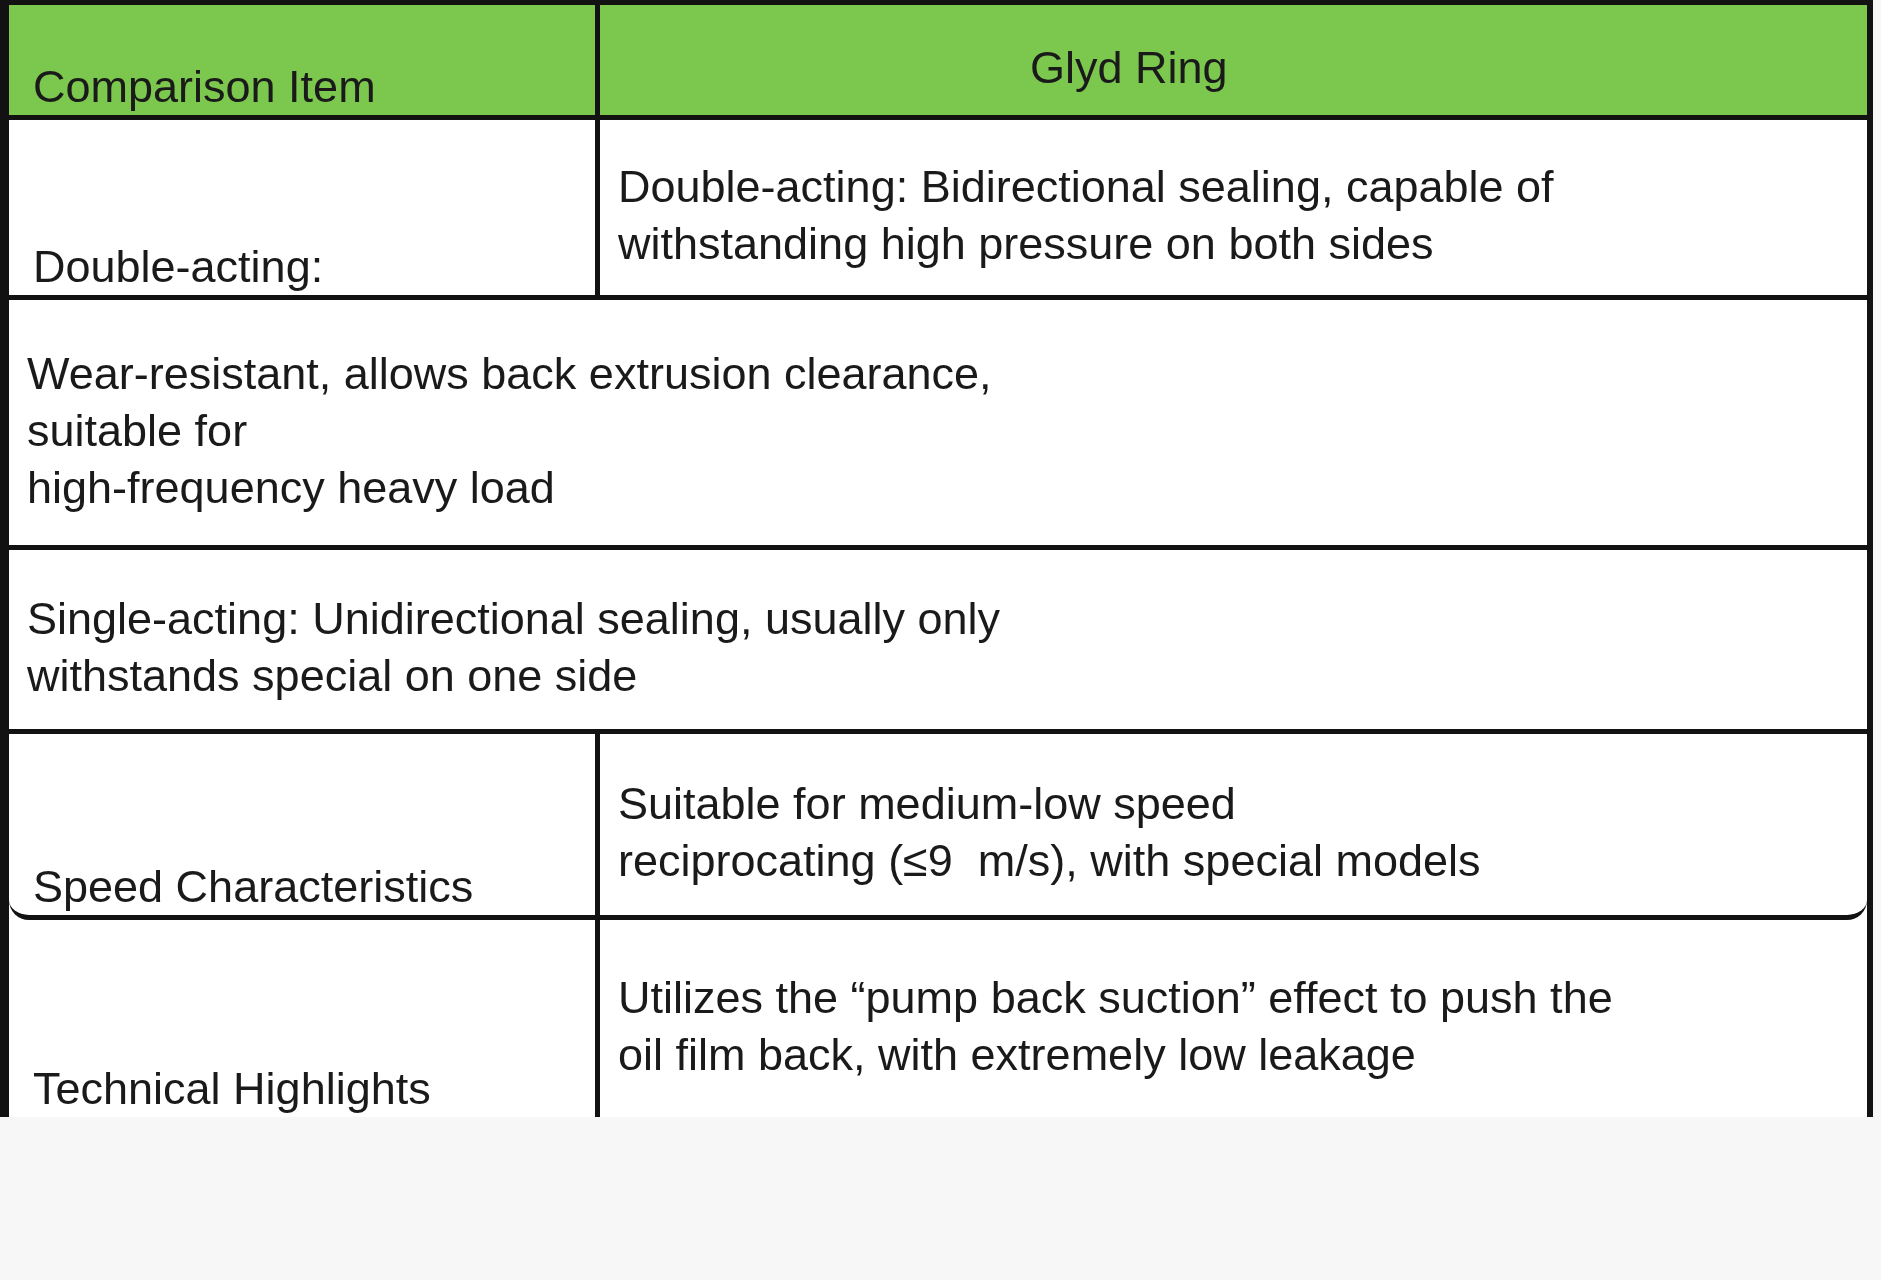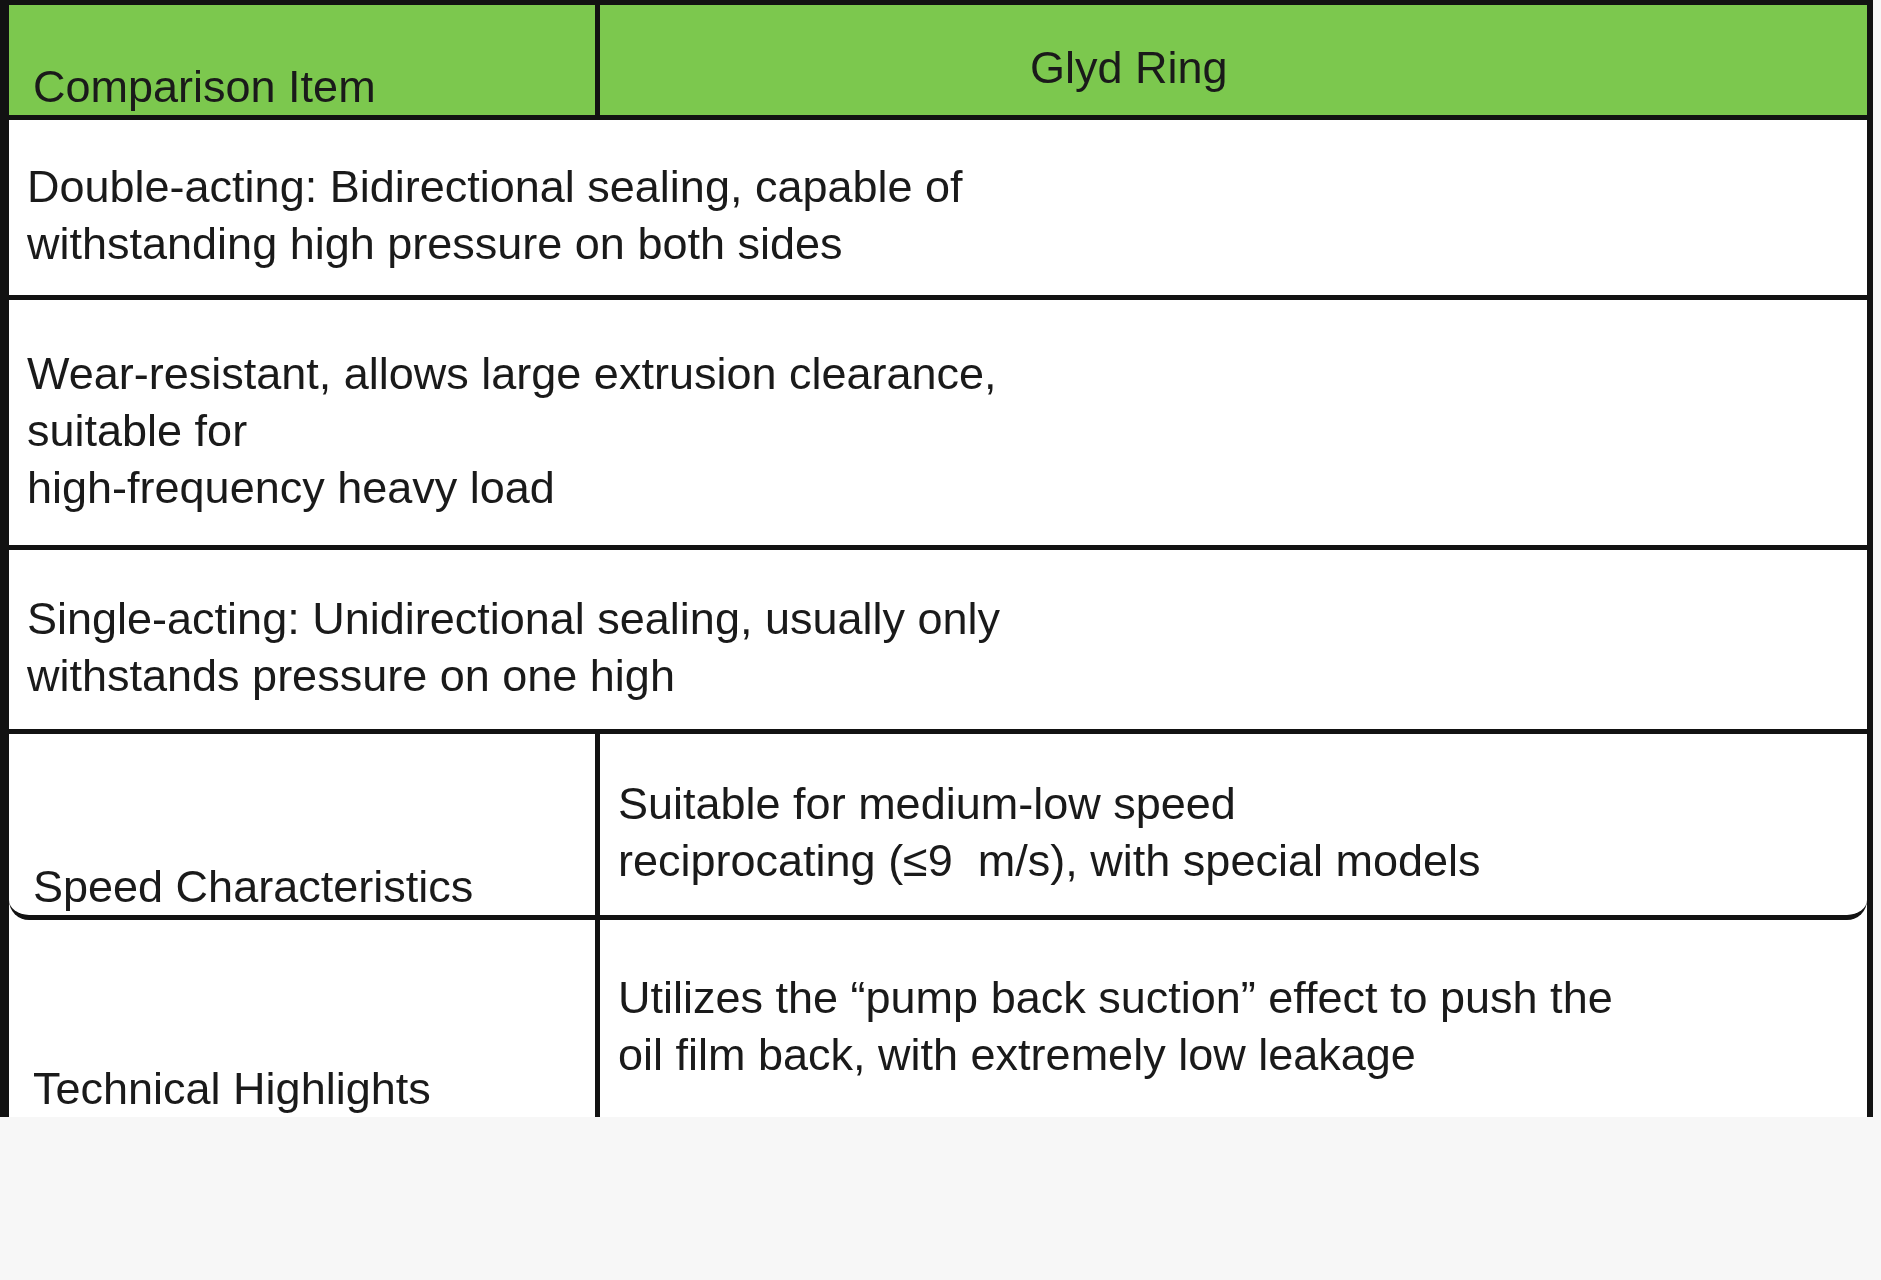--- a/index.html
+++ b/index.html
@@ -77,39 +77,42 @@
   <div class="row header-row">
     <div class="cell-left">
       <span class="t">Comparison Item</span>
     </div>
     <div class="cell-right">
       <span class="t">Glyd Ring</span>
     </div>
   </div>
 
   <div class="row r1">
+    <div class="cell-left">
+      <span class="t">Double-acting:</span>
+    </div>
     <div class="cell-right">
       <span class="t">Double-acting: Bidirectional sealing, capable of
 withstanding high pressure on both sides</span>
     </div>
   </div>
 
 
   <div class="row r3">
     <div class="cell-right">
-      <span class="t">Wear-resistant, allows large extrusion clearance,
+      <span class="t">Wear-resistant, allows back extrusion clearance,
 suitable for
 high-frequency heavy load</span>
     </div>
   </div>
 
   <div class="row r4">
     <div class="cell-right">
       <span class="t">Single-acting: Unidirectional sealing, usually only
-withstands pressure on one high</span>
+withstands special on one side</span>
     </div>
   </div>
 
   <div class="row r5">
     <div class="cell-left">
       <span class="t">Speed Characteristics</span>
     </div>
     <div class="cell-right">
       <span class="t">Suitable for medium-low speed
 reciprocating (≤9  m/s), with special models</span>

